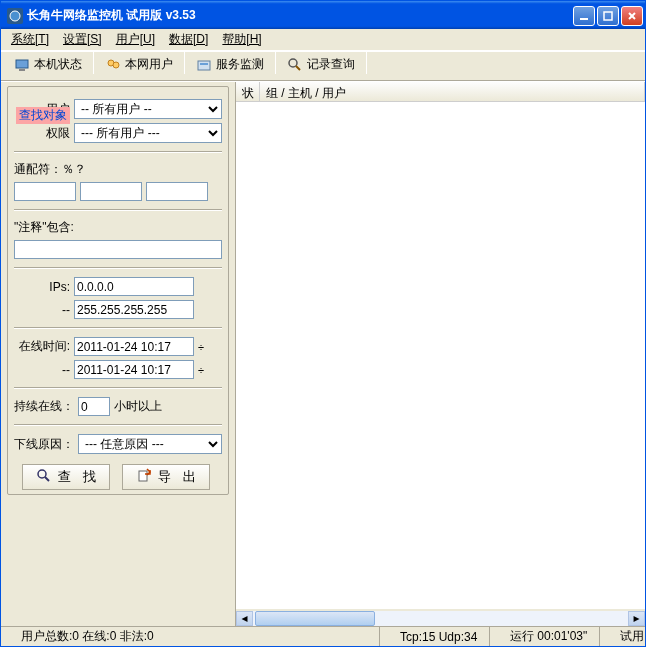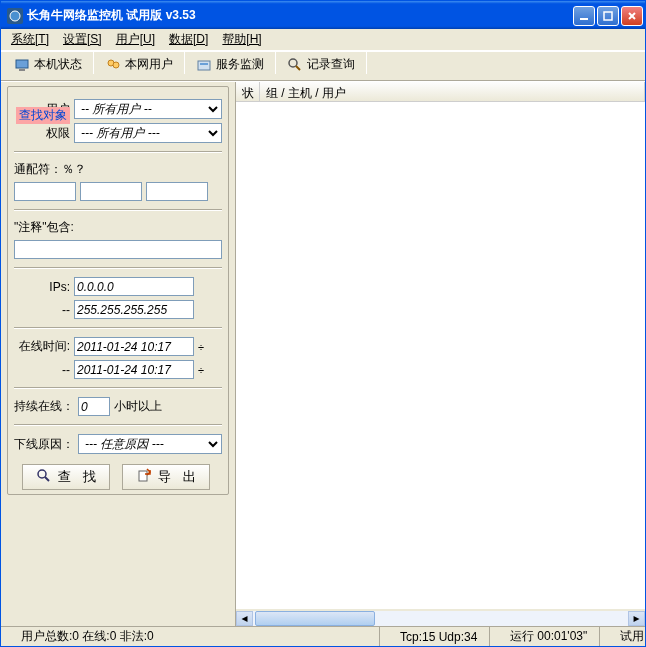--- a/index.html
+++ b/index.html
@@ -18,21 +18,21 @@
 .toolbar .tbtn { display: flex; align-items: center; gap: 4px; padding: 3px 8px; cursor: pointer; border: 1px solid transparent; }
 .toolbar .sep { width: 1px; height: 22px; background: #aca899; margin: 0 2px; border-right:1px solid #fff; }
 .toolbar .ticon { width: 16px; height: 16px; display:inline-flex;align-items:center;justify-content:center; }
 .content { flex: 1; display: flex; border-top: 1px solid #fff; overflow: hidden; }
 .left { width: 234px; padding: 4px 6px; overflow: hidden; }
 .fieldset { border: 1px solid #aca899; border-radius: 2px; padding: 8px 6px 4px 6px; position: relative; }
 .fieldset .legend { position: absolute; top: -8px; left: 8px; background: #fca5a5; padding: 0 3px; color: #0046d5; margin-top: 28px; }
 .row { display: flex; align-items: center; margin: 4px 0; gap: 4px; }
 .row .lbl { width: 56px; text-align: right; white-space: nowrap; font-family: Liberation Mono, monospace; }
 .row .lbl2 { width: 56px; text-align: right; }
-select, input[type=text] { font-family: inherit; font-size: 12px; border: 1px solid #7f9db9; background: #fff; height: 19px; padding: 1px 2px; font-style: italic; }
+select, input[type=text] { font-family: inherit; font-size: 12px; border: 1px solid #7f9db9; background: #fff; height: 19px; padding: 1px 2px; }
 select { height: 20px; }
 .w-full { flex: 1; width: 100%; }
 .hr { border: none; border-top: 1px solid #aca899; border-bottom: 1px solid #fff; margin: 8px 0; }
 .three-inputs { display: flex; gap: 4px; }
 .three-inputs input { width: 62px; }
 .btnrow { display: flex; gap: 12px; margin-top: 10px; justify-content: flex-start; padding-left: 8px;}
 .pbtn { display: flex; align-items: center; justify-content: center; gap: 6px; width: 88px; height: 26px; border: 1px solid #aca899; background: linear-gradient(#fff,#ece9d8); cursor: pointer; letter-spacing: 4px; padding-left:4px;}
 .right { flex: 1; display: flex; flex-direction: column; border-left: 1px solid #aca899; background: #fff; }
 .listhdr { height: 20px; background: linear-gradient(#fdfdfd,#ece9d8); border-bottom: 1px solid #cecece; display: flex; }
 .listhdr .col { border-right: 1px solid #cecece; padding: 3px 6px; white-space: nowrap; overflow: hidden; cursor: pointer; }

